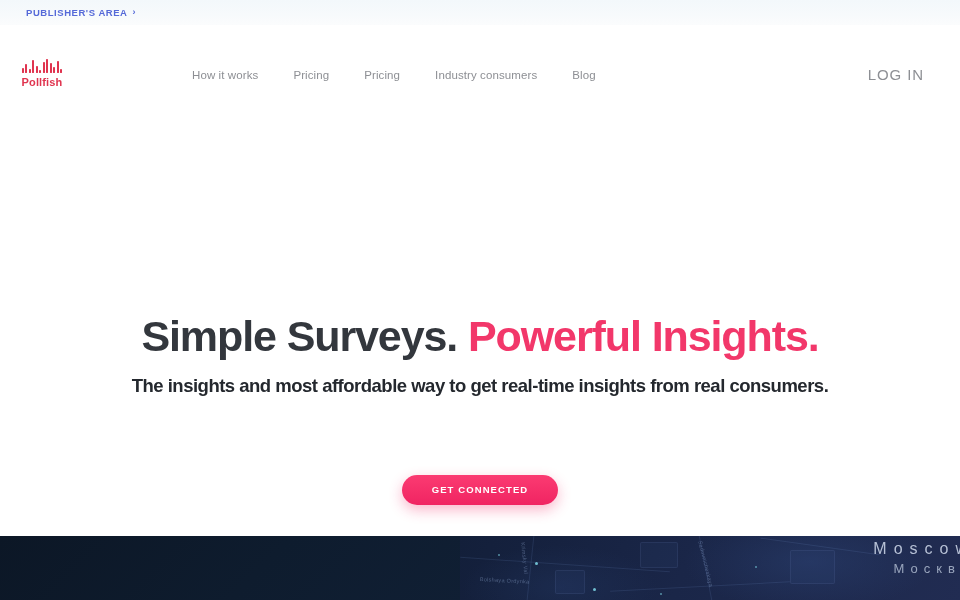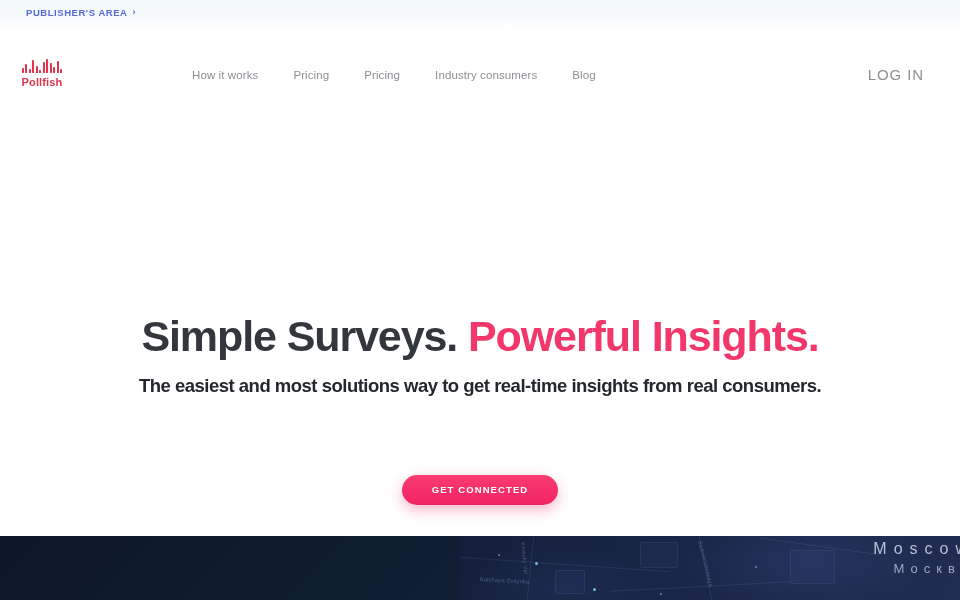--- a/index.html
+++ b/index.html
@@ -199,21 +199,21 @@
       <a href="#" class="login">LOG IN</a>
     </div>
   </div>
 
   <div class="hero">
 
     <h1 class="headline">
       <span class="h-dark">Simple Surveys.</span><span> </span><span class="h-pink">Powerful Insights.</span>
     </h1>
 
-    <div class="subhead">The easiest and most solutions way to get real-time insights from real consumers.</div>
+    <div class="subhead">The insights and most affordable way to get real-time insights from real consumers.</div>
 
     <div class="cta-wrap">
       <button class="btn-cta">GET CONNECTED</button>
     </div>
 
     <div class="scroll-hint">
       <div class="mouse"></div>
     </div>
   </div>
 

